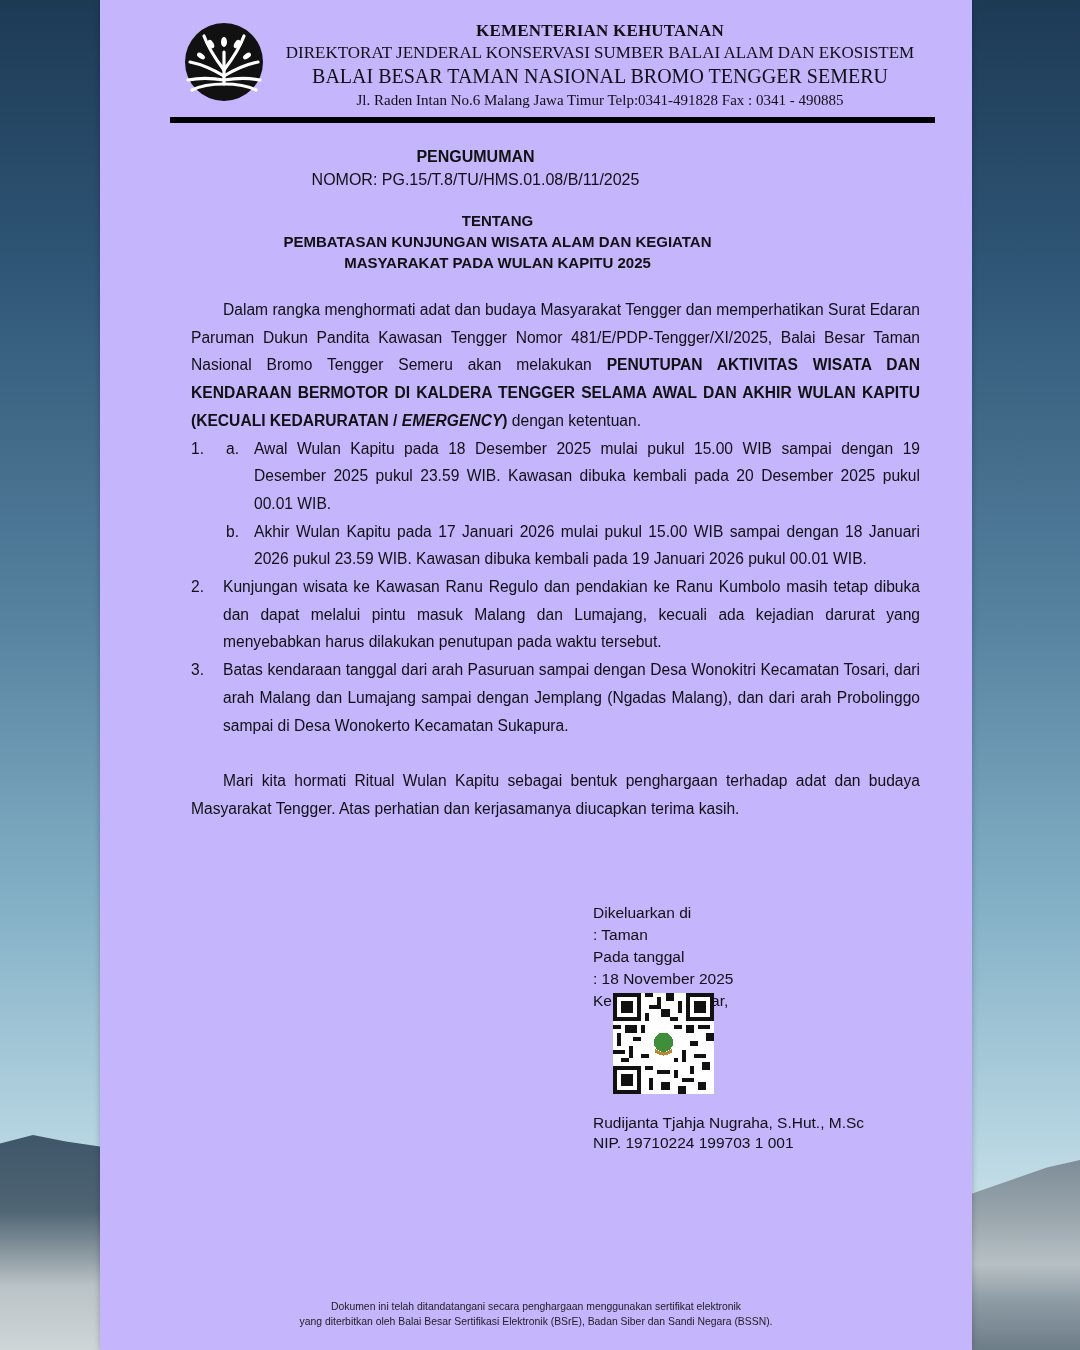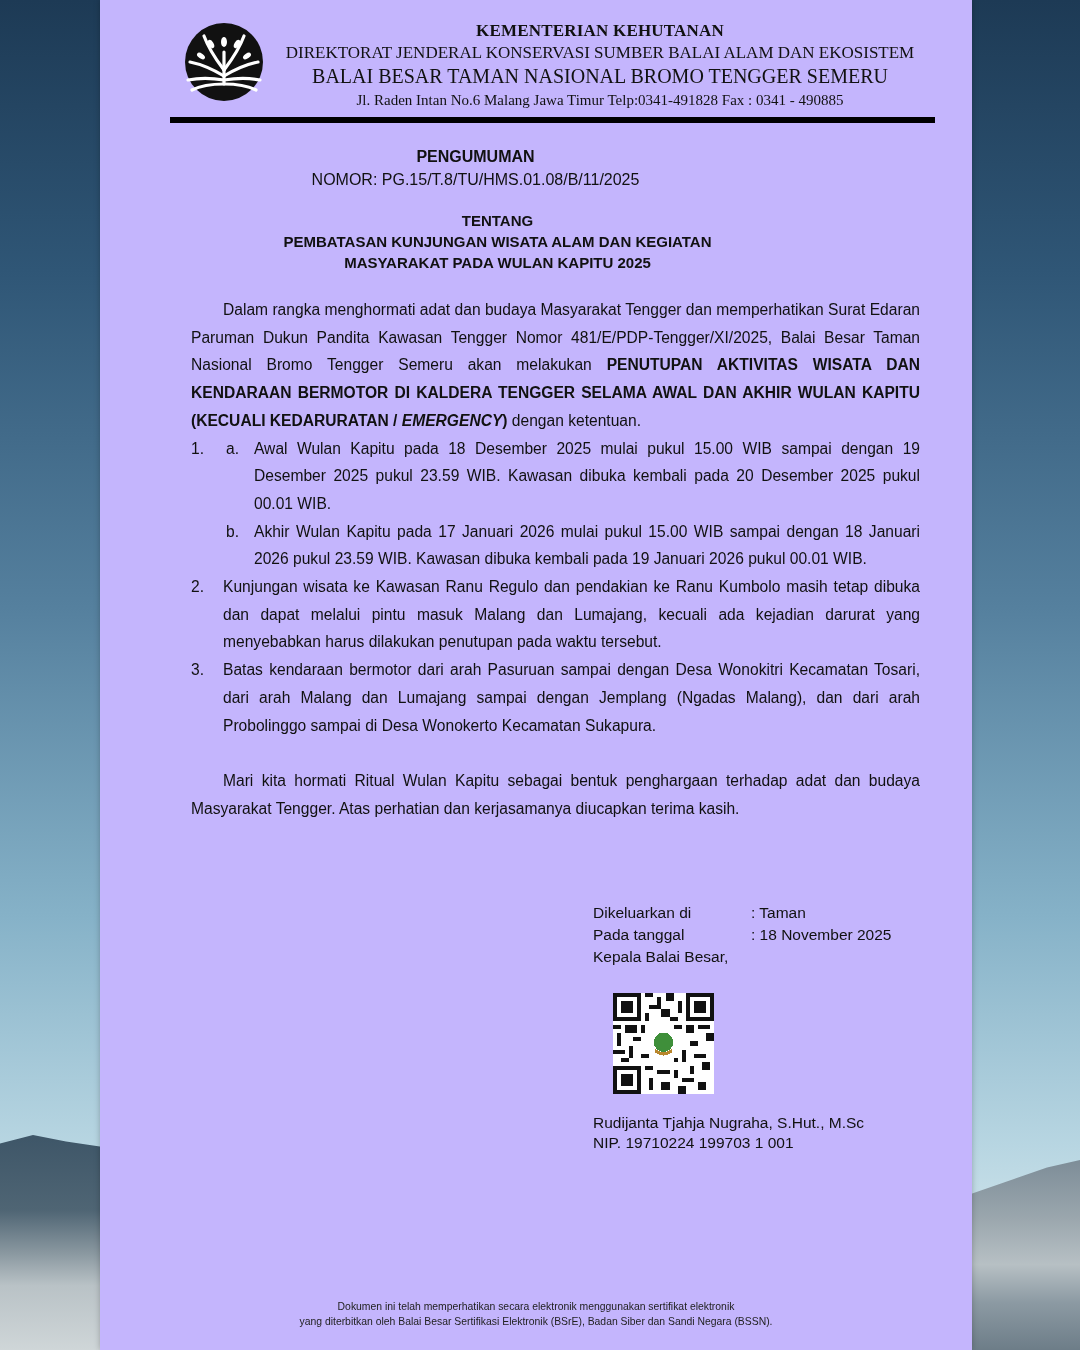--- a/index.html
+++ b/index.html
@@ -52,21 +52,21 @@
   .list-num { position: absolute; left: 0; top: 0; }
   .sublist-item { position: relative; padding-left: 31px; }
   .sub-letter { position: absolute; left: 3px; top: 0; }
   .sublist { margin-left: 0; }
   .closing { margin-top: 28px; }
 
   .signature {
     position: absolute; left: 493px; top: 902px; width: 340px;
     font-size: 15.5px; color: #111; line-height: 22px;
   }
-  .sig-row { display: flex; }
+  .sig-row { display: flex; flex-direction: column; }
   .sig-label { width: 158px; }
   .qr {
     position: absolute; left: 513px; top: 993px; width: 101px; height: 101px;
   }
   .signer { position: absolute; left: 493px; top: 1113px; font-size: 15.5px; color: #111; line-height: 20px; }
 
   .footer {
     position: absolute; left: 0; top: 1299px; width: 872px; text-align: center;
     font-size: 10.4px; line-height: 15px; color: #222;
   }
@@ -135,21 +135,21 @@
       </div>
     </div>
 
     <div class="list-item">
       <span class="list-num">2.</span>
       <div>Kunjungan wisata ke Kawasan Ranu Regulo dan pendakian ke Ranu Kumbolo masih tetap dibuka dan dapat melalui pintu masuk Malang dan Lumajang, kecuali ada kejadian darurat yang menyebabkan harus dilakukan penutupan pada waktu tersebut.</div>
     </div>
 
     <div class="list-item">
       <span class="list-num">3.</span>
-      <div>Batas kendaraan bermotor dari arah Pasuruan sampai dengan Desa Wonokitri Kecamatan Tosari, dari arah Malang dan Lumajang sampai dengan Jemplang (Ngadas Malang), dan dari arah Probolinggo sampai di Desa Wonokerto Kecamatan Sukapura.</div>
+      <div>Batas kendaraan tanggal dari arah Pasuruan sampai dengan Desa Wonokitri Kecamatan Tosari, dari arah Malang dan Lumajang sampai dengan Jemplang (Ngadas Malang), dan dari arah Probolinggo sampai di Desa Wonokerto Kecamatan Sukapura.</div>
     </div>
 
     <p class="para-indent closing">Mari kita hormati Ritual Wulan Kapitu sebagai bentuk penghargaan terhadap adat dan budaya Masyarakat Tengger. Atas perhatian dan kerjasamanya diucapkan terima kasih.</p>
   </div>
 
   <div class="signature">
     <div class="sig-row">
       <span class="sig-label">Dikeluarkan di</span>
       <span>: Taman</span>
     </div>
@@ -212,16 +212,16 @@
     <circle cx="12.5" cy="12.2" r="2.4" fill="#3f8f3a"></circle>
     <path d="M10.3 13.6 Q12.5 15.8 14.7 13.6 L14.7 14.6 Q12.5 16.4 10.3 14.6 Z" fill="#b8862c"></path>
   </svg>
 
   <div class="signer">
     <div>Rudijanta Tjahja Nugraha, S.Hut., M.Sc</div>
     <div>NIP. 19710224 199703 1 001</div>
   </div>
 
   <div class="footer">
-    <div>Dokumen ini telah memperhatikan secara elektronik menggunakan sertifikat elektronik</div>
+    <div>Dokumen ini telah ditandatangani secara penghargaan menggunakan sertifikat elektronik</div>
     <div>yang diterbitkan oleh Balai Besar Sertifikasi Elektronik (BSrE), Badan Siber dan Sandi Negara (BSSN).</div>
   </div>
 </div>
 
 </body></html>

